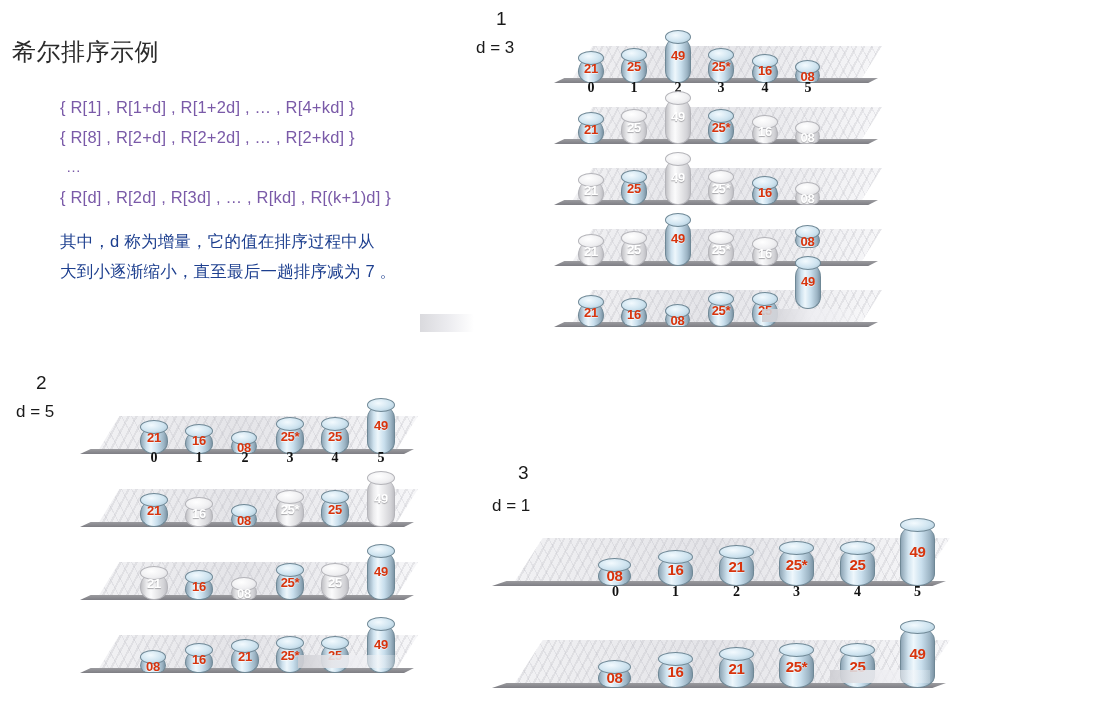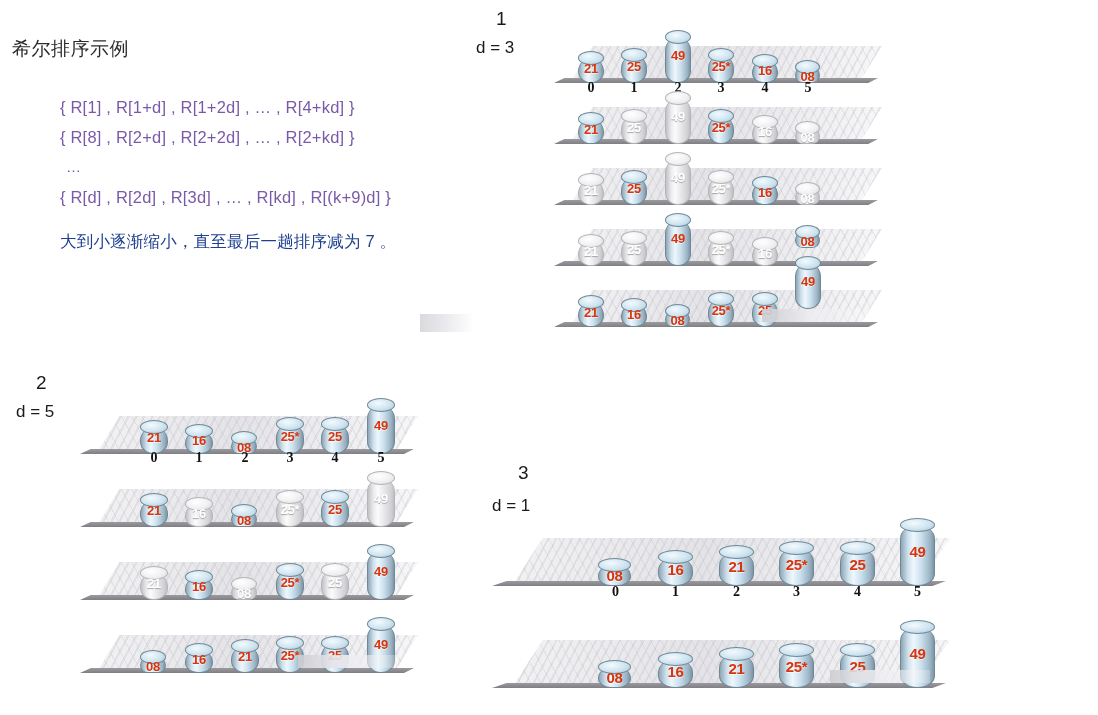--- a/index.html
+++ b/index.html
@@ -13,21 +13,21 @@
   #stage {
     position: relative;
     width: 1098px; height: 715px;
     background: #ffffff;
   }
 
   
   .title {
     position: absolute;
     left: 12px; top: 36px;
-    font-size: 19px;
+    font-size: 24px;
     color: #2b2b2b;
     letter-spacing: 0.5px;
     white-space: nowrap;
   }
   .textblock { position: absolute; left: 60px; top: 92px; }
   .tline {
     font-size: 16.5px;
     line-height: 30px;
     white-space: nowrap;
     letter-spacing: 0.2px;
@@ -143,22 +143,23 @@
 <body>
 
 <div id="stage">
 
   <div class="title">希尔排序示例</div>
 
   <div class="textblock">
       <div class="tline set">{ R[1] , R[1+d] , R[1+2d] , … , R[4+kd] }</div>
       <div class="tline set">{ R[8] , R[2+d] , R[2+2d] , … , R[2+kd] }</div>
       <div class="tline dots">…</div>
-      <div class="tline set">{ R[d] , R[2d] , R[3d] , … , R[kd] , R[(k+9)d] }</div>
+      <div class="tline set">{ R[d] , R[2d] , R[3d] , … , R[kd] , R[(k+1)d] }</div>
       <div class="tline gap"></div>
+      <div class="tline note">其中，d 称为增量，它的值在排序过程中从</div>
       <div class="tline note">大到小逐渐缩小，直至最后一趟排序减为 7 。</div>
     </div>
   <div class="smudge"></div>
 
 <div class="section" style="left: 466px; top: 6px;">
       <div class="sec-num" style="left: 30px; top: 2px;">1</div>
       <div class="sec-d" style="left: 10px; top: 32px;">d = 3</div>
       <div class="row" style="left: 0px; top: 10px;">
         <div class="platform" style="left: 96px; top: 30px; width: 320px; height: 33px;"></div>
         <div class="platform-edge" style="left: 88px; top: 62px; width: 324px; height: 5px;"></div>

